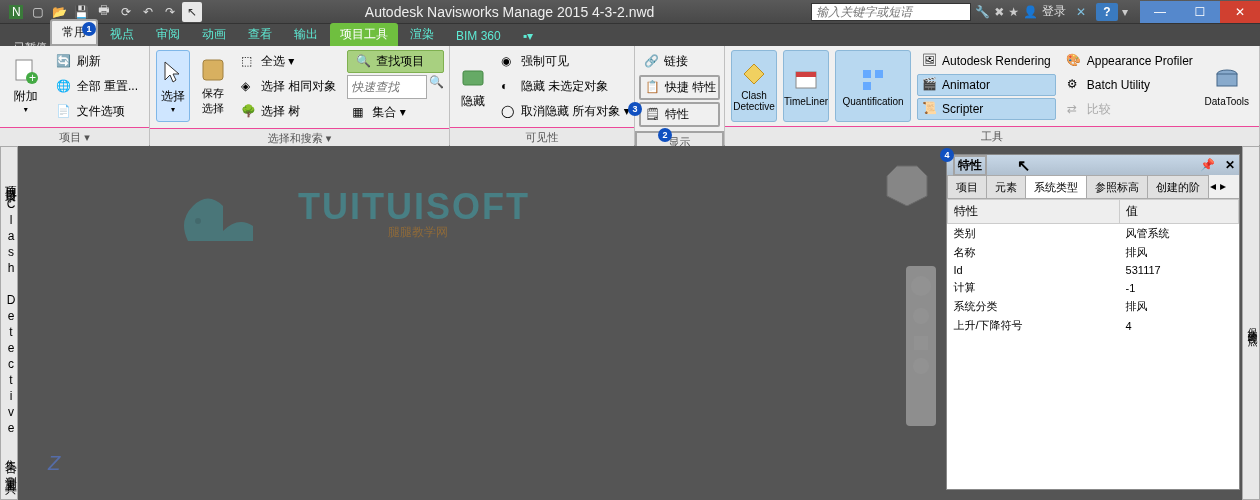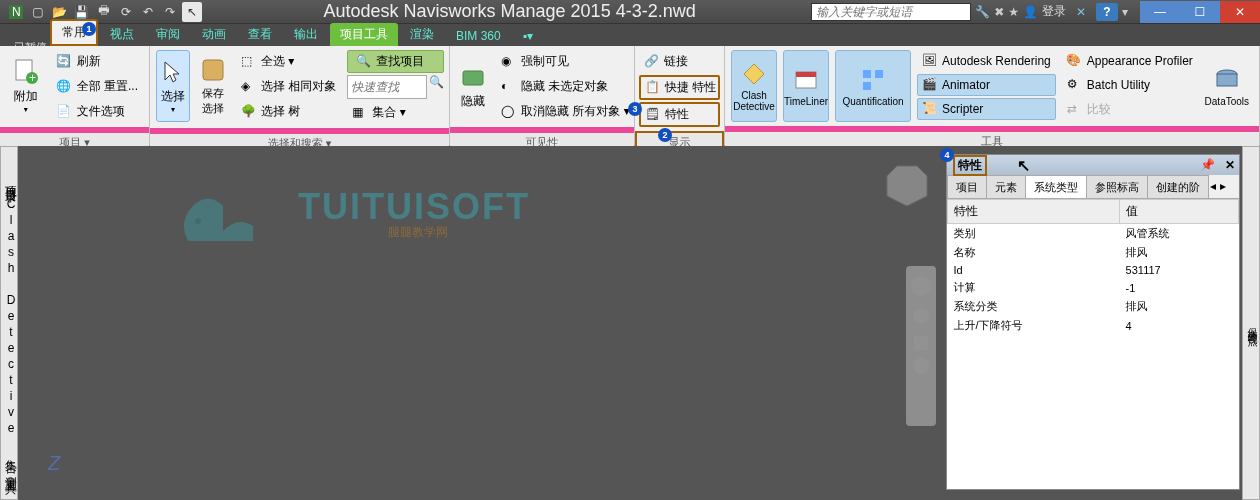--- a/index.html
+++ b/index.html
@@ -1,47 +1,47 @@
 <!DOCTYPE html>
 <html><head>
 <meta charset="utf-8">
 <style>
 *{box-sizing:border-box;margin:0;padding:0;font-family:"Microsoft YaHei","Segoe UI",Arial,sans-serif;font-size:12px}
 body{width:1260px;height:500px;overflow:hidden;background:#5c5c5c}
 .titlebar{height:24px;background:linear-gradient(#5a5a5a,#484848);display:flex;align-items:center;color:#ddd;border-bottom:1px solid #333}
 .qat{display:flex;gap:2px;padding:0 6px}
 .qat .qbtn{width:20px;height:20px;display:flex;align-items:center;justify-content:center;color:#ddd;border:1px solid transparent;border-radius:2px;cursor:pointer}
-.app-title{flex:1;text-align:center;color:#eee;font-size:18px}
+.app-title{flex:1;text-align:center;color:#eee;font-size:14px}
 .search-box{width:160px;height:18px;background:#fff;border:1px solid #333;color:#888;padding:0 4px;font-style:italic}
 .sys-btns{display:flex;gap:4px;align-items:center;padding:0 4px}
 .help-btn{width:22px;height:18px;background:#3a7abf;color:#fff;display:flex;align-items:center;justify-content:center;border-radius:2px;font-weight:bold}
 .win-btns{display:flex;margin-left:8px}
 .win-btn{width:40px;height:22px;display:flex;align-items:center;justify-content:center;color:#fff}
 .win-min{background:#5588cc}
 .win-max{background:#5588cc}
 .win-close{background:#d04030}
 .tabstrip{height:22px;background:#4a4a4a;display:flex;align-items:end;padding-left:50px;gap:2px}
 .tab{padding:3px 10px;color:#5eead4;cursor:pointer;border-radius:3px 3px 0 0}
 .tab.active{background:#f0f0f0;color:#222}
 .tab.green{background:#6fbf3f;color:#fff}
 .pause-label{position:absolute;left:14px;top:40px;color:#ddd;font-size:11px}
 .ribbon{height:100px;background:#f0f0f0;display:flex;border-bottom:1px solid #999;position:relative}
 .panel{border-right:1px solid #c0c0c0;display:flex;flex-direction:column}
 .panel-body{flex:1;display:flex;align-items:flex-start;padding:4px 6px;gap:6px}
-.panel-title{text-align:center;font-size:11px;color:#555;padding:2px 0;border-top:6px solid #ec4899;background:#e8e8e8}
+.panel-title{text-align:center;font-size:11px;color:#555;padding:2px 0;border-top:1px solid #ec4899;background:#e8e8e8}
 .big-btn{display:flex;flex-direction:column;align-items:center;justify-content:center;width:46px;height:72px;border:1px solid transparent;border-radius:3px;cursor:pointer;padding:2px}
 .big-btn.sel{background:#cfe6ff;border-color:#7fb7e8}
 .big-btn .ico{width:28px;height:28px;margin-bottom:2px}
 .small-row{display:flex;flex-direction:column;gap:2px}
 .small-btn{display:flex;align-items:center;gap:4px;padding:2px 4px;cursor:pointer;border:1px solid transparent;border-radius:2px;white-space:nowrap}
 .small-btn .ico{width:16px;height:16px;flex-shrink:0}
 .qs-input{width:80px;height:24px;border:1px solid #aaa;font-style:italic;color:#888;padding:0 3px}
 .green-btn{background:#a8d080;border:1px solid #7fb050;padding:2px 8px;border-radius:2px}
 .quant-btn{background:#b8d8f0;border:1px solid #8cb8d8}
-.red-border{border:2px solid #a16207}
+.red-border{border:2px solid #a3a3a3}
 .marker{position:absolute;width:14px;height:14px;background:#1050c0;color:#fff;border-radius:50%;font-size:9px;display:flex;align-items:center;justify-content:center;font-weight:bold;z-index:10}
 .viewport{position:absolute;top:146px;left:18px;right:18px;bottom:0;background:linear-gradient(180deg,#3a5a7a 0%,#4a4a4a 60%,#8a8a8a 100%);overflow:hidden}
 .viewport::before{content:"";position:absolute;inset:0;background:#555}
 .vtab{position:absolute;top:146px;width:18px;bottom:0;background:#e8e8e8;border:1px solid #aaa;writing-mode:vertical-rl;text-orientation:upright;font-size:10px;padding-top:4px;text-align:center;letter-spacing:2px}
 .vtab.left{left:0}
 .vtab.right{right:0}
 .props-panel{position:absolute;top:154px;right:20px;width:294px;height:336px;background:#fff;border:1px solid #888;z-index:5}
 .props-title{height:20px;background:linear-gradient(#c8d8e8,#b0c0d0);display:flex;align-items:center;padding:0 6px;font-weight:bold;position:relative}
 .props-title .close-x{position:absolute;right:4px;cursor:pointer}
 .props-tabs{height:24px;display:flex;border-bottom:1px solid #aaa;background:#f0f0f0}

